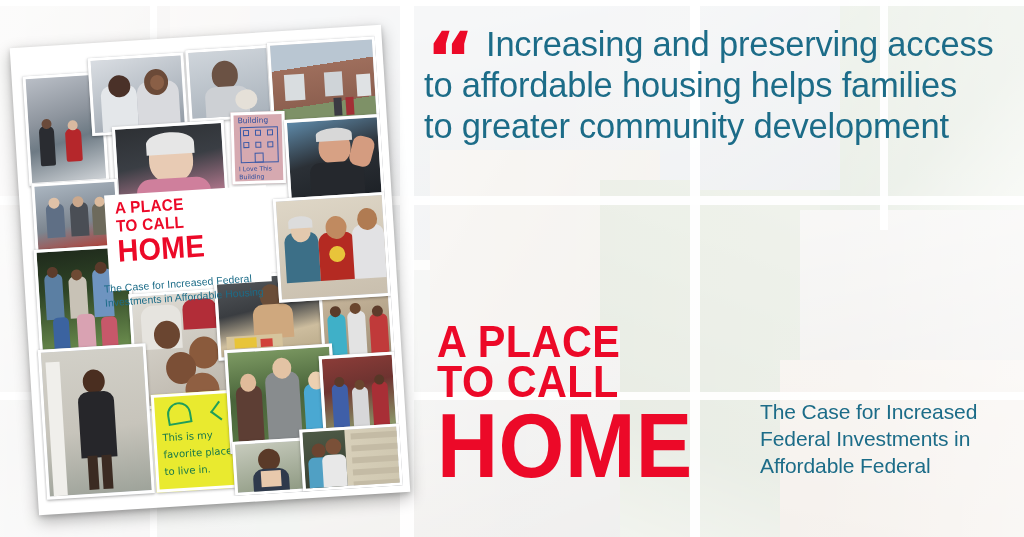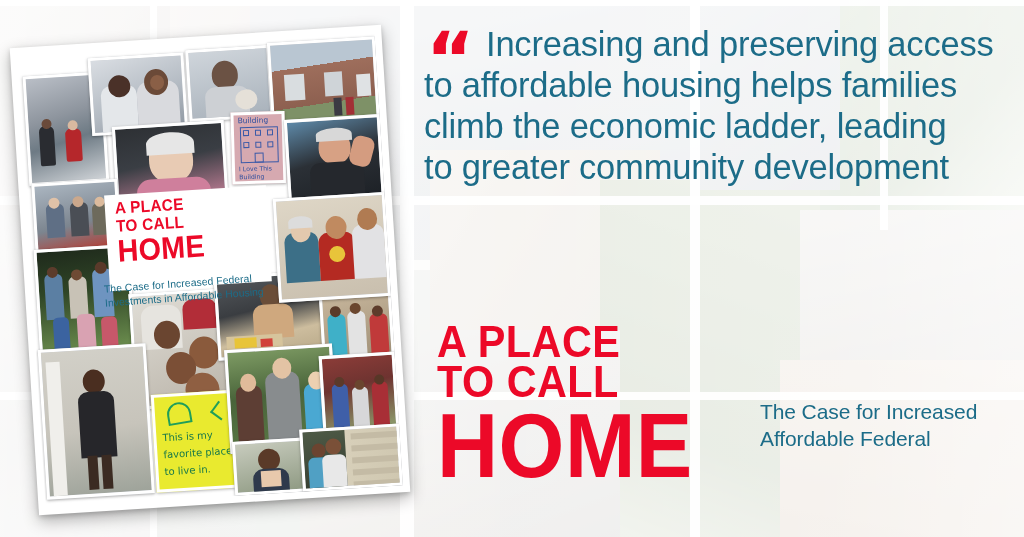--- a/index.html
+++ b/index.html
@@ -392,29 +392,29 @@
 
       </div>
     </div>
   </div>
 
   <div id="quote-block">
     <div id="qmark-open">“</div>
     <div id="quote-text">
       <span class="ln">Increasing and preserving access</span>
       <span class="ln">to affordable housing helps families</span>
-      <span class="ln">climb the economic ladder, leading</span>
       <span class="ln">to greater community development</span>
     </div>
   </div>
 
   <div id="big-title">
     <div class="bt-l1">A PLACE</div>
     <div class="bt-l2">TO CALL</div>
     <div class="bt-l3">HOME</div>
   </div>
 
   <div id="right-sub">
     <span class="ln">The Case for Increased</span>
+    <span class="ln">Federal Investments in</span>
     <span class="ln">Affordable Federal</span>
   </div>
 
 </div>
 
 </body></html>

